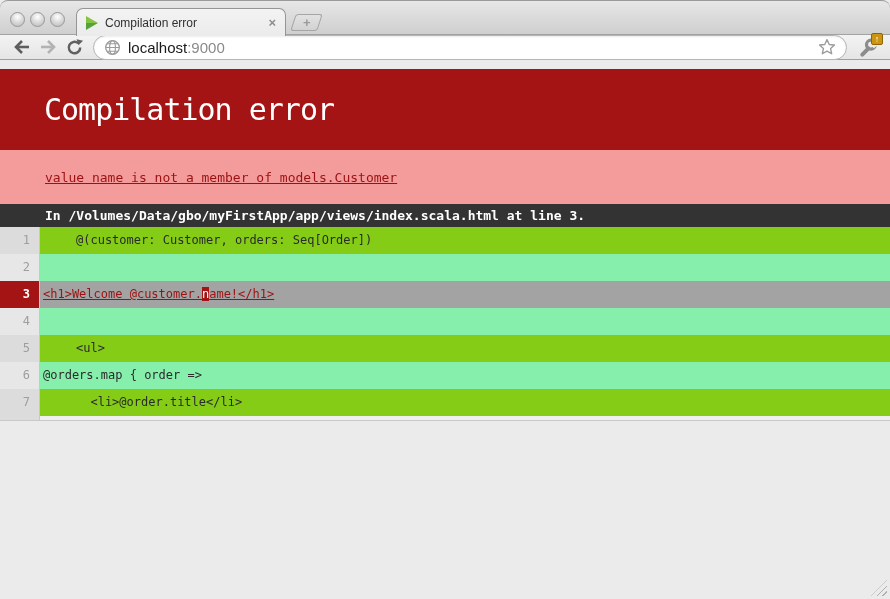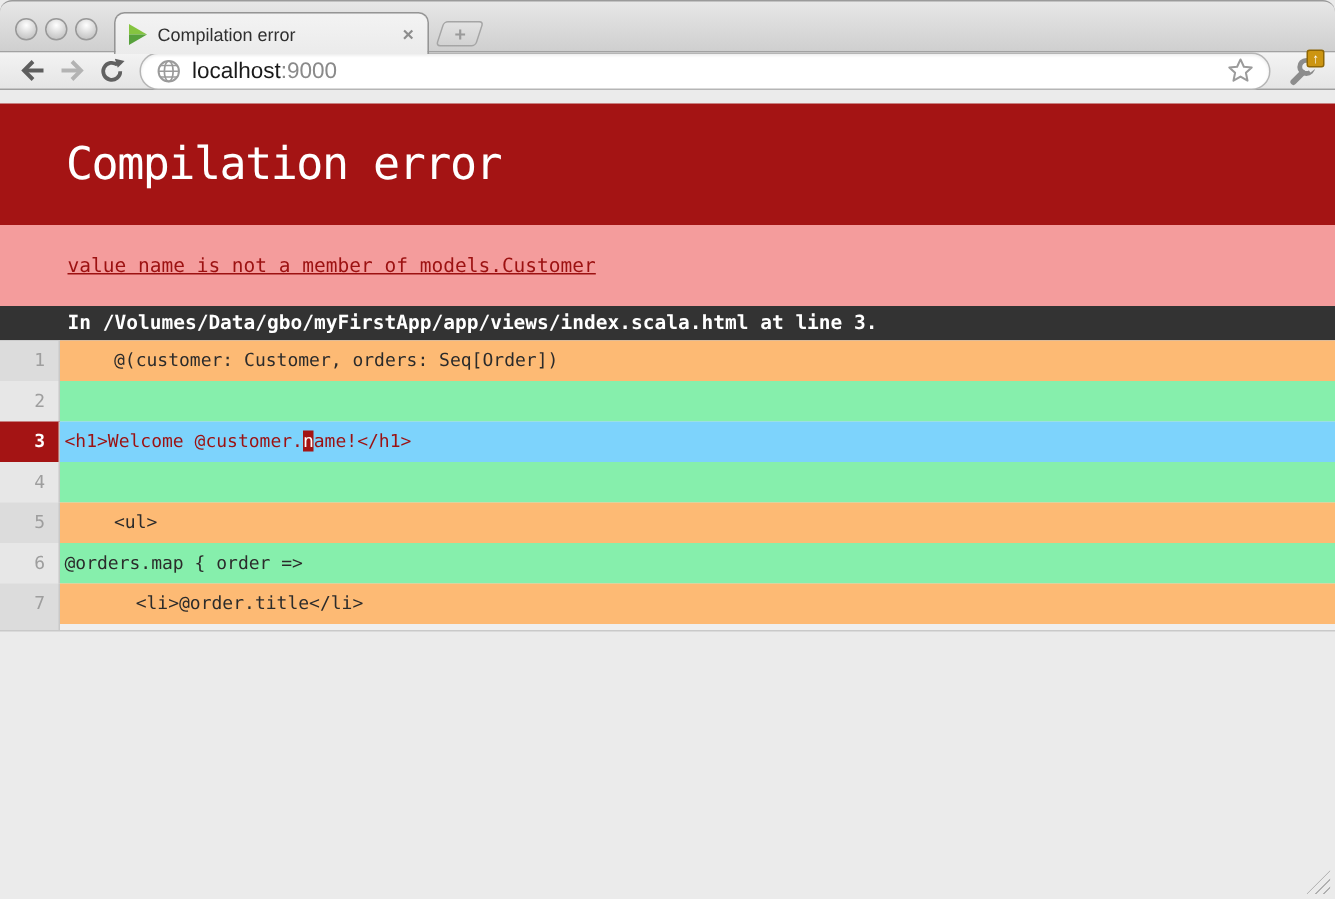--- a/index.html
+++ b/index.html
@@ -71,25 +71,25 @@
                  display:flex; align-items:center; padding-left:45px;text-decoration:underline; }
   .err-location { height:23px; background:#333333; color:#ffffff; font-size:13px; font-weight:bold;
                   display:flex; align-items:center; padding-left:45px; }
 
   .code { background:#ebebeb; }
   .row { display:flex; height:27px; line-height:27px; font-size:12px; }
   .ln { width:40px; flex:0 0 auto; text-align:right; padding-right:9px;
         color:#9e9e9e; border-right:1px solid #c8c8c8; }
   .src { flex:1; padding-left:3px; white-space:pre; color:#2b2b2b; }
   .row.odd  .ln { background:#dcdcdc; }
-  .row.odd  .src { background:#fdba74;padding-left:36px; }
+  .row.odd  .src { background:#84cc16;padding-left:36px; }
   .row.even .ln { background:#e7e7e7; }
   .row.even .src { background:#86efac; }
   .row.error .ln { background:#a41414; color:#ffffff; font-weight:bold; }
-  .row.error .src { background:#7dd3fc; color:#9c1111; }
+  .row.error .src { background:#a3a3a3; color:#9c1111;text-decoration:underline; }
   .row.error .marker { background:#a41414; color:#ffffff; }
   .row.sliver { height:5px; border-bottom:1px solid #c9c9c9; }
   .row.sliver .ln { background:#dcdcdc; }
   .row.sliver .src { background:#efefef; }
 
   .resize-grip { position:absolute; right:3px; bottom:3px; width:16px; height:16px;
     background:repeating-linear-gradient(135deg, transparent 0 3px, #b0b0b0 3px 4px);
     clip-path:polygon(100% 0, 100% 100%, 0 100%); }
 </style>
 </head>

